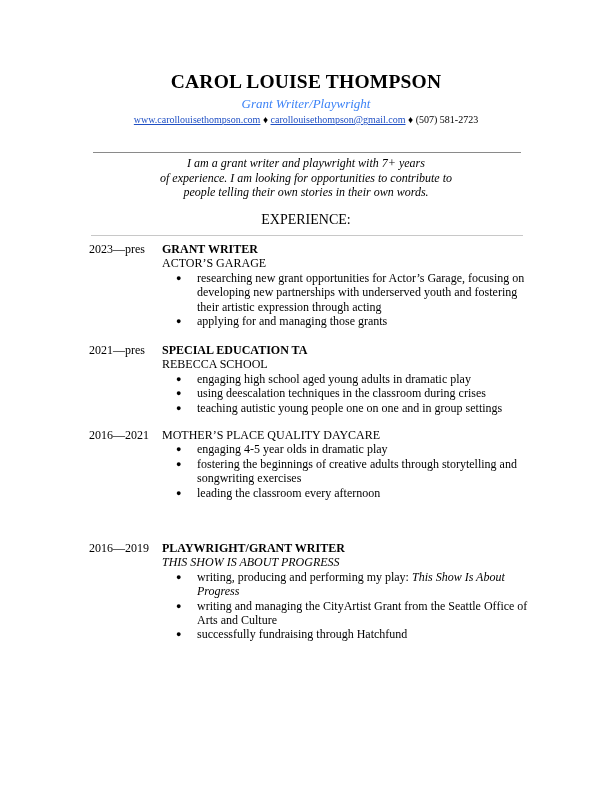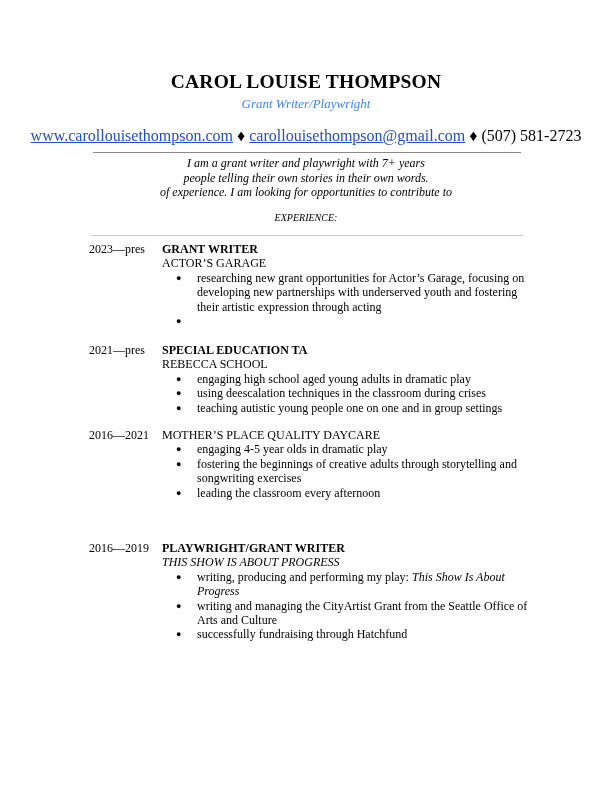--- a/index.html
+++ b/index.html
@@ -2,25 +2,25 @@
 <html><head>
   <meta charset="utf-8">
   <style>
     html, body { margin: 0; padding: 0; background: #ffffff; }
     body { width: 612px; height: 792px; position: relative; overflow: hidden;
            font-family: "Liberation Serif", "DejaVu Serif", serif; color: #000; }
     .abs { position: absolute; }
     .center { left: 0; width: 612px; text-align: center; }
     .name { top: 71px; font-size: 19.5px; font-weight: bold; letter-spacing: 0.2px; }
     .subtitle { top: 96px; font-size: 13px; font-style: italic; color: #3b82f6; }
-    .contact { top: 127px; font-size: 16px; }
+    .contact { top: 114px; font-size: 10px; }
     .contact a { color: #1f4fc4; text-decoration: underline; }
     .rule1 { top: 152px; left: 93px; width: 428px; height: 0; border-top: 1.3px solid #8a8a8a; }
     .summary { top: 156px; font-size: 12px; line-height: 14.5px; font-style: italic; }
-    .section { top: 212px; font-size: 10px; font-style: italic; }
+    .section { top: 212px; font-size: 14px; }
     .rule2 { top: 235px; left: 91px; width: 432px; height: 0; border-top: 1px solid #c8c8c8; }
     .job { position: absolute; left: 89px; width: 440px; font-size: 12px; line-height: 14.4px; }
     .dates { position: absolute; left: 0; top: 0; }
     .body { margin-left: 73px; }
     .title { font-weight: bold; }
     .org-italic { font-style: italic; }
     ul { margin: 0; padding: 0; list-style: none; }
     li { position: relative; padding-left: 35px; margin-left: 0; }
     li .bullet { position: absolute; left: 14px; top: 0; font-size: 9px; }
     em { font-style: italic; }
@@ -38,35 +38,35 @@
     <span>♦</span>
     <a>carollouisethompson@gmail.com</a>
     <span>♦</span>
     <span>(507) 581-2723</span>
   </div>
 
   <div class="abs rule1"></div>
 
   <div class="abs center summary">
     <div>I am a grant writer and playwright with 7+ years</div>
+    <div>of experience. I am looking for opportunities to contribute to</div>
     <div>people telling their own stories in their own words.</div>
-    <div>of experience. I am looking for opportunities to contribute to</div>
   </div>
 
   <div class="abs center section">EXPERIENCE:</div>
   <div class="abs rule2"></div>
 
   <div class="job" style="top:242px;">
     <div class="dates">2023—pres</div>
     <div class="body">
       <div class="title">GRANT WRITER</div>
       <div>ACTOR’S GARAGE</div>
       <ul>
         <li><span class="bullet">●</span><span>researching new grant opportunities for Actor’s Garage, focusing on developing new partnerships with underserved youth and fostering their artistic expression through acting</span></li>
-        <li><span class="bullet">●</span></li>
+        <li><span class="bullet">●</span><span>applying for and managing those grants</span></li>
       </ul>
     </div>
   </div>
 
   <div class="job" style="top:343px;">
     <div class="dates">2021—pres</div>
     <div class="body">
       <div class="title">SPECIAL EDUCATION TA</div>
       <div>REBECCA SCHOOL</div>
       <ul>

